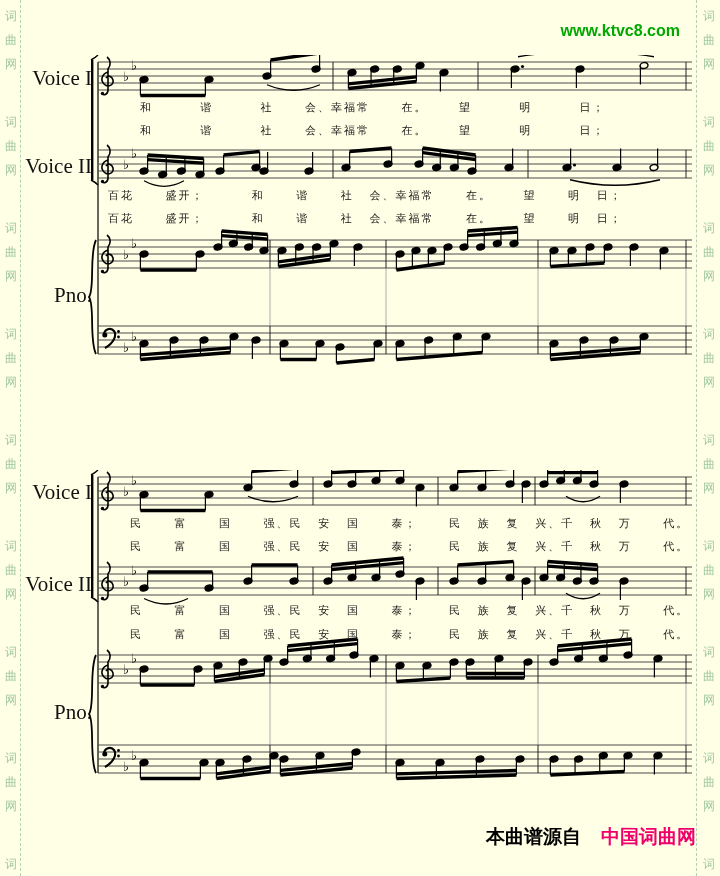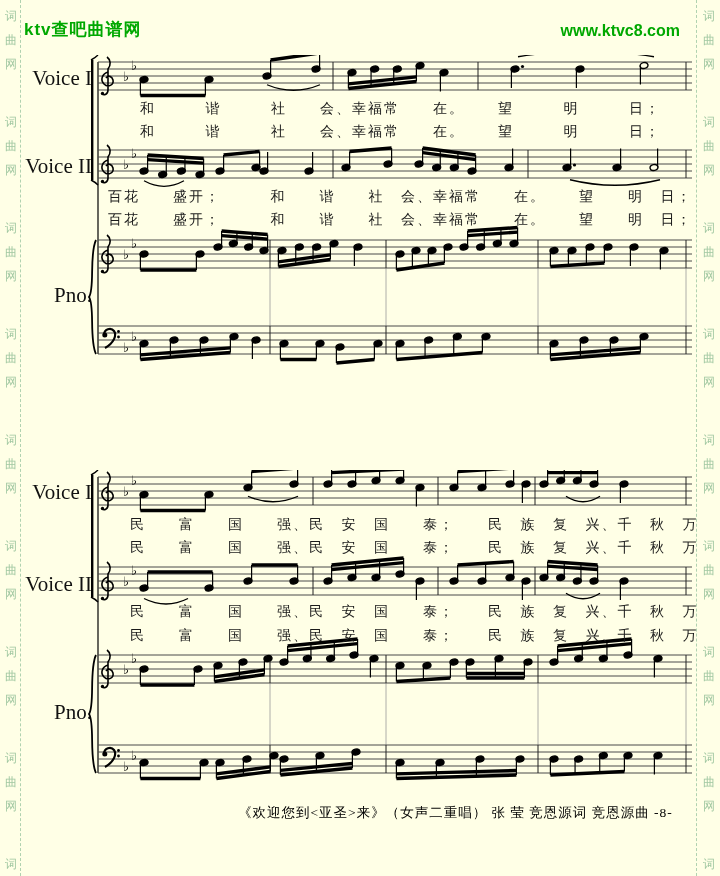--- a/index.html
+++ b/index.html
@@ -10,21 +10,21 @@
   #wm-left{left:2px;padding-top:4px;}
   #wm-right{left:700px;padding-top:4px;}
   .wm-group{margin-bottom:34px;}
   .wm-rule{position:absolute;top:0;bottom:0;width:0;border-left:1px dashed #b0d2b0;}
   #rule-left{left:20px;} #rule-right{left:696px;}
   .site-left{position:absolute;left:24px;top:18px;font-family:"Liberation Sans",sans-serif;
              font-size:17px;font-weight:bold;color:#00a800;letter-spacing:1px;cursor:pointer;text-decoration:none;}
   .site-right{position:absolute;right:40px;top:22px;font-family:"Liberation Sans",sans-serif;
               font-size:16px;font-weight:bold;color:#00a800;cursor:pointer;text-decoration:none;}
   .part-label{position:absolute;left:16px;width:76px;text-align:right;font-size:21px;color:#111;}
-  .lyrics{position:absolute;font-size:14px;color:#1a1a1a;white-space:pre;
+  .lyrics{position:absolute;font-size:11px;color:#1a1a1a;white-space:pre;
           letter-spacing:2px;word-spacing:11px;}
   .score-svg{position:absolute;left:88px;}
   #score-sys1{top:55px;} #score-sys2{top:470px;}
   .caption{position:absolute;top:804px;left:238px;font-size:13.5px;color:#000;letter-spacing:1px;}
   .source{position:absolute;top:824px;left:486px;display:flex;gap:20px;
           font-family:"Liberation Sans",sans-serif;font-weight:bold;font-size:19px;}
   .source .prefix{color:#000;}
   .source .site{color:#f0006c;cursor:pointer;}
 </style>
 </head>
@@ -118,21 +118,20 @@
         <div>曲</div>
         <div>网</div>
       </div>
       <div class="wm-group">
         <div>词</div>
       </div>
     </div>
   <div class="wm-rule" id="rule-left"></div>
   <div class="wm-rule" id="rule-right"></div>
 
-  <a class="site-left">ktv查吧曲谱网</a>
   <a class="site-right">www.ktvc8.com</a>
 
   <div class="part-label" style="top:66px">Voice I</div>
   <div class="part-label" style="top:154px">Voice II</div>
   <div class="part-label" style="top:283px">Pno.</div>
 
   <div class="part-label" style="top:480px">Voice I</div>
   <div class="part-label" style="top:572px">Voice II</div>
   <div class="part-label" style="top:700px">Pno.</div>
 
@@ -628,15 +627,18 @@
   <div class="lyrics" style="top:100px;left:140px">和   谐   社  会、幸福常  在。  望   明   日；</div>
   <div class="lyrics" style="top:123px;left:140px">和   谐   社  会、幸福常  在。  望   明   日；</div>
   <div class="lyrics" style="top:188px;left:108px">百花  盛开；   和  谐  社 会、幸福常  在。  望  明 日；</div>
   <div class="lyrics" style="top:211px;left:108px">百花  盛开；   和  谐  社 会、幸福常  在。  望  明 日；</div>
 
   <div class="lyrics" style="top:516px;left:130px">民  富  国  强、民 安 国  泰；  民 族 复 兴、千 秋 万  代。</div>
   <div class="lyrics" style="top:539px;left:130px">民  富  国  强、民 安 国  泰；  民 族 复 兴、千 秋 万  代。</div>
   <div class="lyrics" style="top:603px;left:130px">民  富  国  强、民 安 国  泰；  民 族 复 兴、千 秋 万  代。</div>
   <div class="lyrics" style="top:627px;left:130px">民  富  国  强、民 安 国  泰；  民 族 复 兴、千 秋 万  代。</div>
 
-  <div class="caption">《欢迎您到&lt;亚圣&gt;来》（女声二重唱） 张 莹  竞恩源词  竞恩源曲  -8-</div>
+  <div class="source">
+    <span class="prefix">本曲谱源自</span>
+    <a class="site">中国词曲网</a>
+  </div>
 
 </div>
 
 </body></html>

